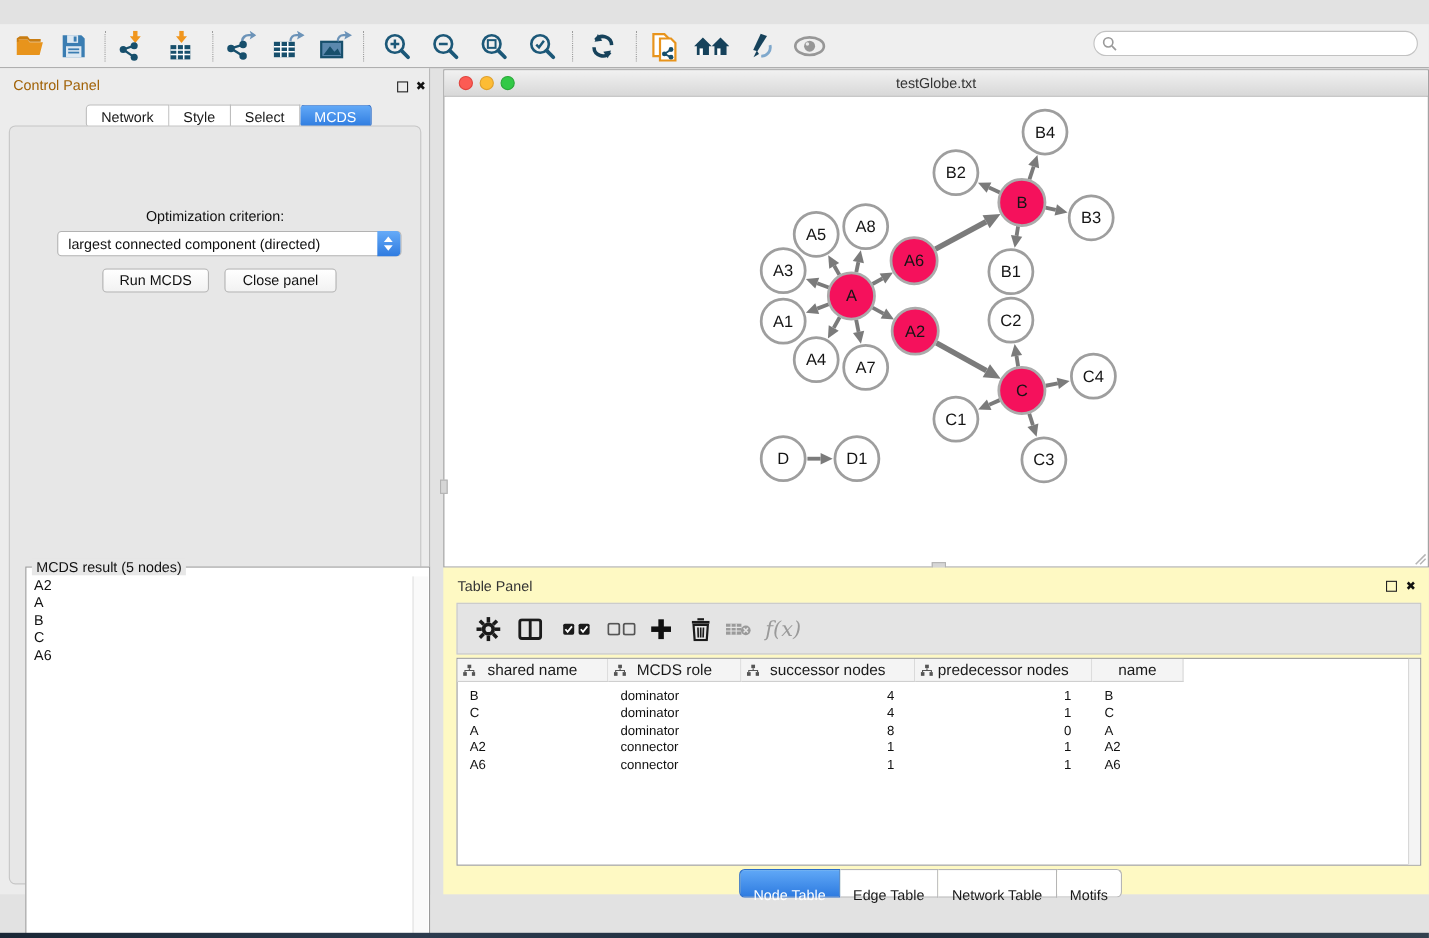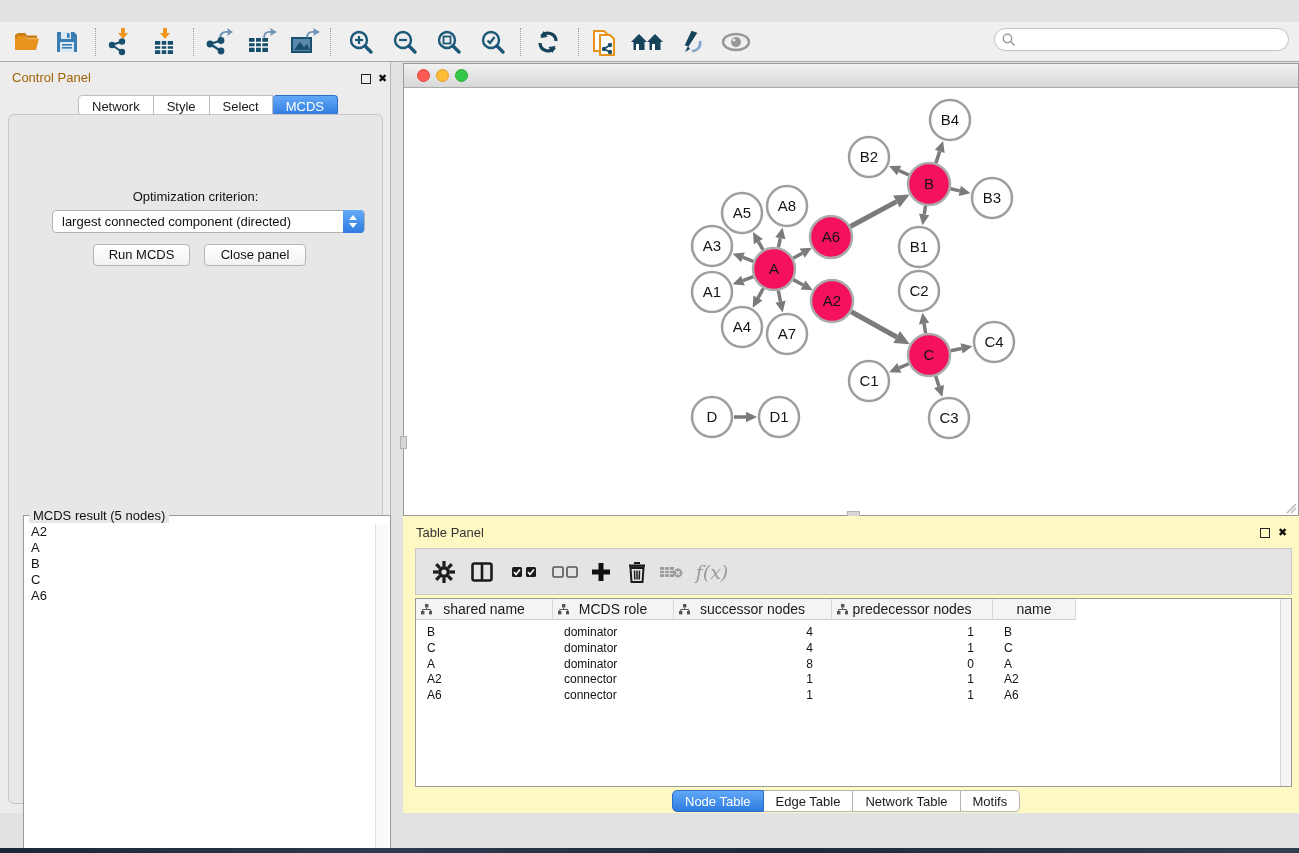--- a/index.html
+++ b/index.html
@@ -83,21 +83,21 @@
   .dtable{position:absolute;left:12px;top:82px;width:877px;height:189px;background:#fff;
     border:1px solid #9a9a9a;box-sizing:border-box;}
   .th-cell{position:absolute;top:0;height:21px;background:#f4f4f4;border-right:1px solid #d8d8d8;
     border-bottom:1px solid #cfcfcf;box-sizing:border-box;font-size:14px;color:#1a1a1a;
     text-align:center;line-height:21px;}
   .th-icon{position:absolute;left:5px;top:5px;}
   .td-cell{position:absolute;height:16px;font-size:12px;color:#111;line-height:16px;white-space:nowrap;}
   .dtable-scroll{position:absolute;right:0;top:0;width:11px;height:100%;background:#f4f4f4;
     border-left:1px solid #d8d8d8;box-sizing:border-box;}
   .tp-tabs{position:absolute;left:269px;top:274px;height:22px;display:flex;}
-  .tp-tab{height:22px;line-height:22px;padding:0 12px;font-size:13px;color:#1a1a1a;background:#fff;
+  .tp-tab{height:22px;line-height:22px;padding:12px 12px;font-size:13px;color:#1a1a1a;background:#fff;
     border:1px solid #b5b5b5;border-left:none;box-sizing:border-box;}
   .tp-tab:first-child{border-left:1px solid #b5b5b5;border-radius:5px 0 0 5px;}
   .tp-tab:last-child{border-radius:0 5px 5px 0;}
   .tp-tab.active{background:linear-gradient(#60a8f7,#2e7be0);border-color:#2b6cc8;color:#fff;}
 
   
   .statusbar{position:absolute;left:0;top:813px;width:1299px;height:35px;background:#ececec;
     border-top:1px solid #c2c2c2;box-sizing:border-box;}
   .st-left-btn{position:absolute;left:9px;top:6px;width:28px;height:25px;background:#f4f4f4;
     border:1px solid #ababab;box-sizing:border-box;display:flex;align-items:center;justify-content:center;}
@@ -295,20 +295,21 @@
         <div class="result-scroll"></div>
       </div>
     </div>
   </div>
 
   <div class="netwin">
     <div class="net-titlebar">
       <div class="tl red" style="left:13px;top:5px"></div>
       <div class="tl yellow" style="left:32px;top:5px"></div>
       <div class="tl green" style="left:51px;top:5px"></div>
+      <div class="title">testGlobe.txt</div>
     </div>
     <svg class="net-canvas" id="graph-svg" viewBox="0 0 892 426">
         <g>
           <line x1="358.08494335614967" y1="161.8986508732619" x2="353.3725849657755" y2="153.65202369010717" stroke="#7B7B7B" stroke-width="3.5"></line>
           <polygon points="347.91505664385033,144.1013491267381 357.88744930482267,151.07210121065162 348.85772062672834,156.23194616956272" fill="#7B7B7B"></polygon>
         </g>
         <g>
           <line x1="373.4460136320131" y1="159.45393393716725" x2="375.33097955198036" y2="150.31909909424914" stroke="#7B7B7B" stroke-width="3.5"></line>
           <polygon points="377.5539863679869,139.54606606283275 380.42368607592266,151.36997504363404 370.23827302803807,149.26822314486424" fill="#7B7B7B"></polygon>
         </g>

